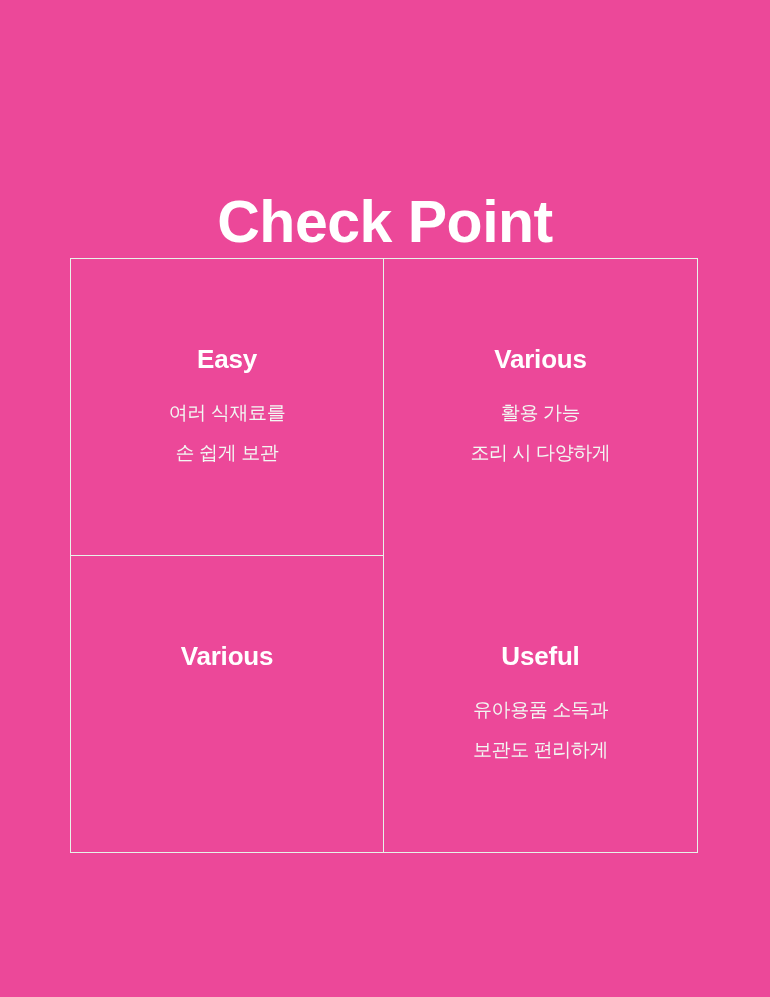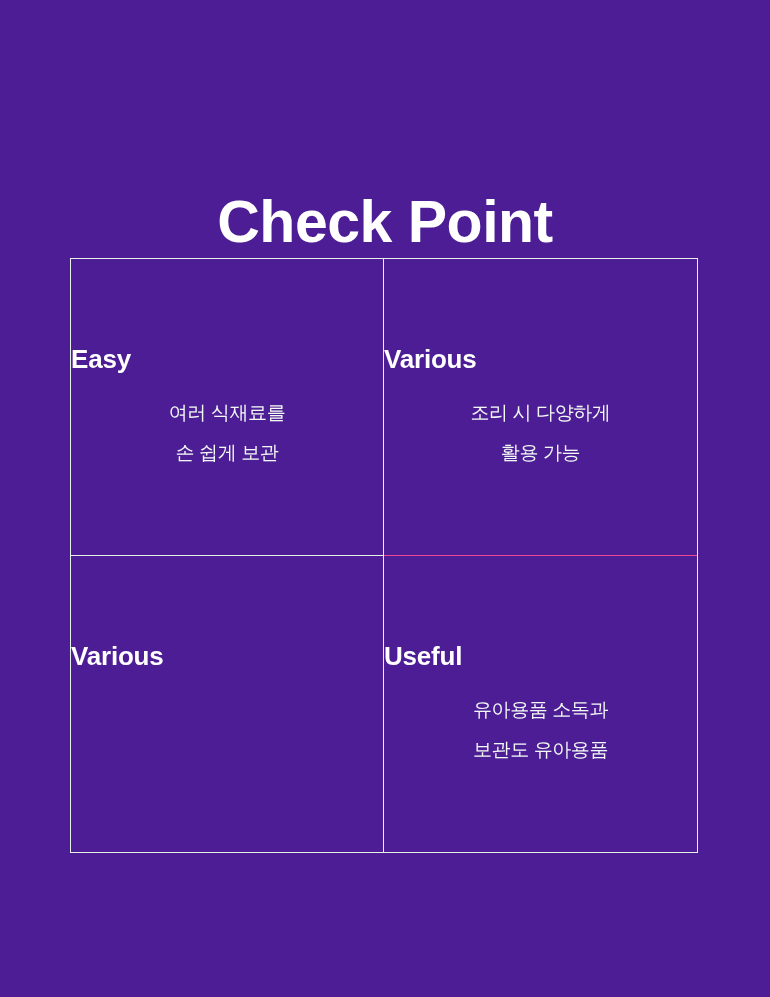--- a/index.html
+++ b/index.html
@@ -12,21 +12,21 @@
     background: #0f6121;
     font-family: "Liberation Sans", "DejaVu Sans", sans-serif;
     overflow: hidden;
     -webkit-font-smoothing: antialiased;
   }
 
   .page {
     position: relative;
     width: 770px;
     height: 997px;
-    background: #4c1d95;
+    background: #ec4899;
     box-sizing: border-box;
   }
 
   
   .page-title {
     position: absolute;
     left: 0;
     top: 143px;
     width: 770px;
     text-align: center;
@@ -50,20 +50,21 @@
     display: grid;
     grid-template-columns: 1fr 1fr;
     grid-template-rows: 1fr 1fr;
   }
 
   .cell {
     position: relative;
     box-sizing: border-box;
     display: flex;
     flex-direction: column;
+    align-items: center;
     justify-content: flex-start;
     padding-top: 84px;
   }
 
   
   .cell-0 { border-right: 1px solid #e8f2e9; border-bottom: 1px solid #e8f2e9; }
   .cell-1 { border-bottom: 1px solid #ec4899; }
   .cell-2 { border-right: 1px solid #e8f2e9; }
   .cell-3 { }
 
@@ -104,33 +105,33 @@
       <div class="cell-heading">Easy</div>
       <div class="cell-body">
         <span class="line">여러 식재료를</span>
         <span class="line">손 쉽게 보관</span>
       </div>
     </div>
 
     <div class="cell cell-1">
       <div class="cell-heading">Various</div>
       <div class="cell-body">
+        <span class="line">활용 가능</span>
         <span class="line">조리 시 다양하게</span>
-        <span class="line">활용 가능</span>
       </div>
     </div>
 
     <div class="cell cell-2">
       <div class="cell-heading">Various</div>
       <div class="cell-body">
       </div>
     </div>
 
     <div class="cell cell-3">
       <div class="cell-heading">Useful</div>
       <div class="cell-body">
         <span class="line">유아용품 소독과</span>
-        <span class="line">보관도 유아용품</span>
+        <span class="line">보관도 편리하게</span>
       </div>
     </div>
 
   </div>
 </div>
 
 </body></html>

